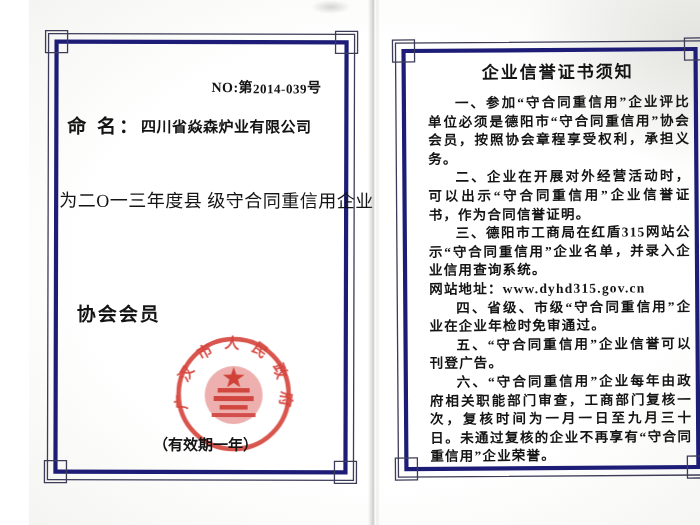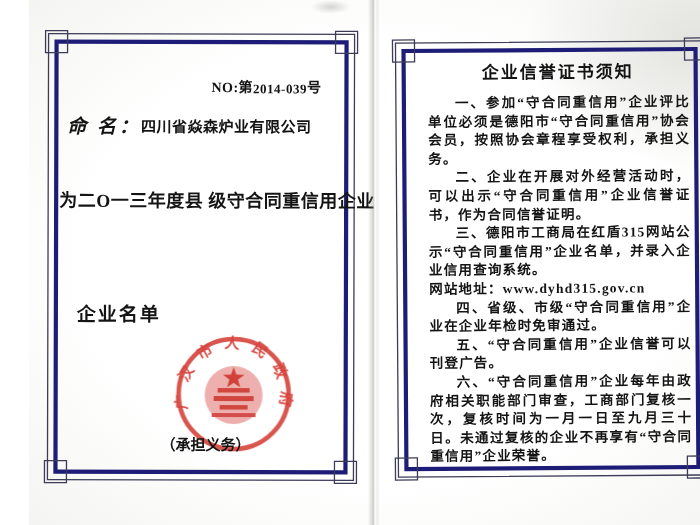--- a/index.html
+++ b/index.html
@@ -18,29 +18,29 @@
   .page-right{left:348px;width:352px;transform:rotate(-0.4deg);}
   .border-svg{position:absolute;left:0;top:0;}
 
   
   .serial-line{
     position:absolute;left:182px;top:76px;
     font-size:14px;font-weight:bold;letter-spacing:.5px;white-space:nowrap;
   }
   .serial-number{font-size:13px;position:relative;top:1px;}
   .name-line{position:absolute;left:38px;top:111px;white-space:nowrap;}
-  .name-label{font-size:19px;font-weight:bold;letter-spacing:3px;font-style:italic;}
+  .name-label{font-size:19px;font-weight:bold;letter-spacing:3px;}
   .company-name{
     font-family:Liberation Mono, monospace;
     font-size:15px;font-weight:bold;letter-spacing:.5px;
     position:relative;top:-1px;
   }
   .award-line{
     position:absolute;left:30px;top:186px;width:292px;
-    font-size:18px;font-weight:bold;letter-spacing:.5px;white-space:nowrap;
+    font-size:18px;font-weight:normal;letter-spacing:.5px;white-space:nowrap;
   }
   .issue-line{
     position:absolute;left:48px;top:299px;
     font-size:19px;font-weight:bold;letter-spacing:2px;
   }
   .seal{position:absolute;left:135px;top:324px;width:140px;height:140px;}
   .date-line{
     position:absolute;left:120px;top:385px;width:176px;text-align:center;
     font-size:17px;font-weight:bold;letter-spacing:1px;white-space:nowrap;z-index:3;
   }
@@ -100,21 +100,21 @@
     <div class="serial-line">
       <span>NO:第</span><span class="serial-number">2014-039</span><span>号</span>
     </div>
 
     <div class="name-line">
       <span class="name-label">命 名：</span><span class="company-name">四川省焱森炉业有限公司</span>
     </div>
 
     <div class="award-line">为二O一三年度县 级守合同重信用企业</div>
 
-    <div class="issue-line">企业名单</div>
+    <div class="issue-line">协会会员</div>
 
     <svg class="seal" viewBox="0 0 140 140">
       <defs>
         <filter id="stampblur" x="-10%" y="-10%" width="120%" height="120%">
           <feGaussianBlur stdDeviation="0.55"></feGaussianBlur>
         </filter>
         <path id="sealArc" d="M 26,88 A 47,47 0 1 1 114,88" fill="none"></path>
       </defs>
       <g filter="url(#stampblur)">
         <circle cx="70" cy="70" r="55" fill="none" stroke="#d5423b" stroke-width="4.6" opacity="0.9"></circle>
@@ -126,21 +126,21 @@
           <rect x="50" y="72" width="40" height="5" fill="#cc352e" opacity="0.85"></rect>
           <rect x="56" y="81" width="28" height="4.5" fill="#cc352e" opacity="0.85"></rect>
           <rect x="48" y="89" width="44" height="4" fill="#cc352e" opacity="0.8"></rect>
         </g>
         <text font-family="Liberation Sans, sans-serif" font-size="15" font-weight="bold" fill="#d5423b" letter-spacing="11" opacity="0.92">
           <textPath href="#sealArc" startOffset="3">广汉市人民政府</textPath>
         </text>
       </g>
     </svg>
 
-    <div class="validity-line">（承担义务）</div>
+    <div class="validity-line">（有效期一年）</div>
   </div>
 
   <div class="page page-right">
     <svg class="border-svg" width="352" height="525" viewBox="0 0 352 525">
       <rect x="20" y="42" width="308" height="434" fill="none" stroke="#3c3c58" stroke-width="1.3"></rect>
       <rect x="28" y="50" width="292" height="418" fill="none" stroke="#1d1d78" stroke-width="4.2"></rect>
       <rect x="17" y="39" width="22" height="22" fill="none" stroke="#3c3c58" stroke-width="1.3"></rect>
       <rect x="309" y="39" width="22" height="22" fill="none" stroke="#3c3c58" stroke-width="1.3"></rect>
       <rect x="17" y="457" width="22" height="22" fill="none" stroke="#3c3c58" stroke-width="1.3"></rect>
       <rect x="309" y="457" width="22" height="22" fill="none" stroke="#3c3c58" stroke-width="1.3"></rect>

